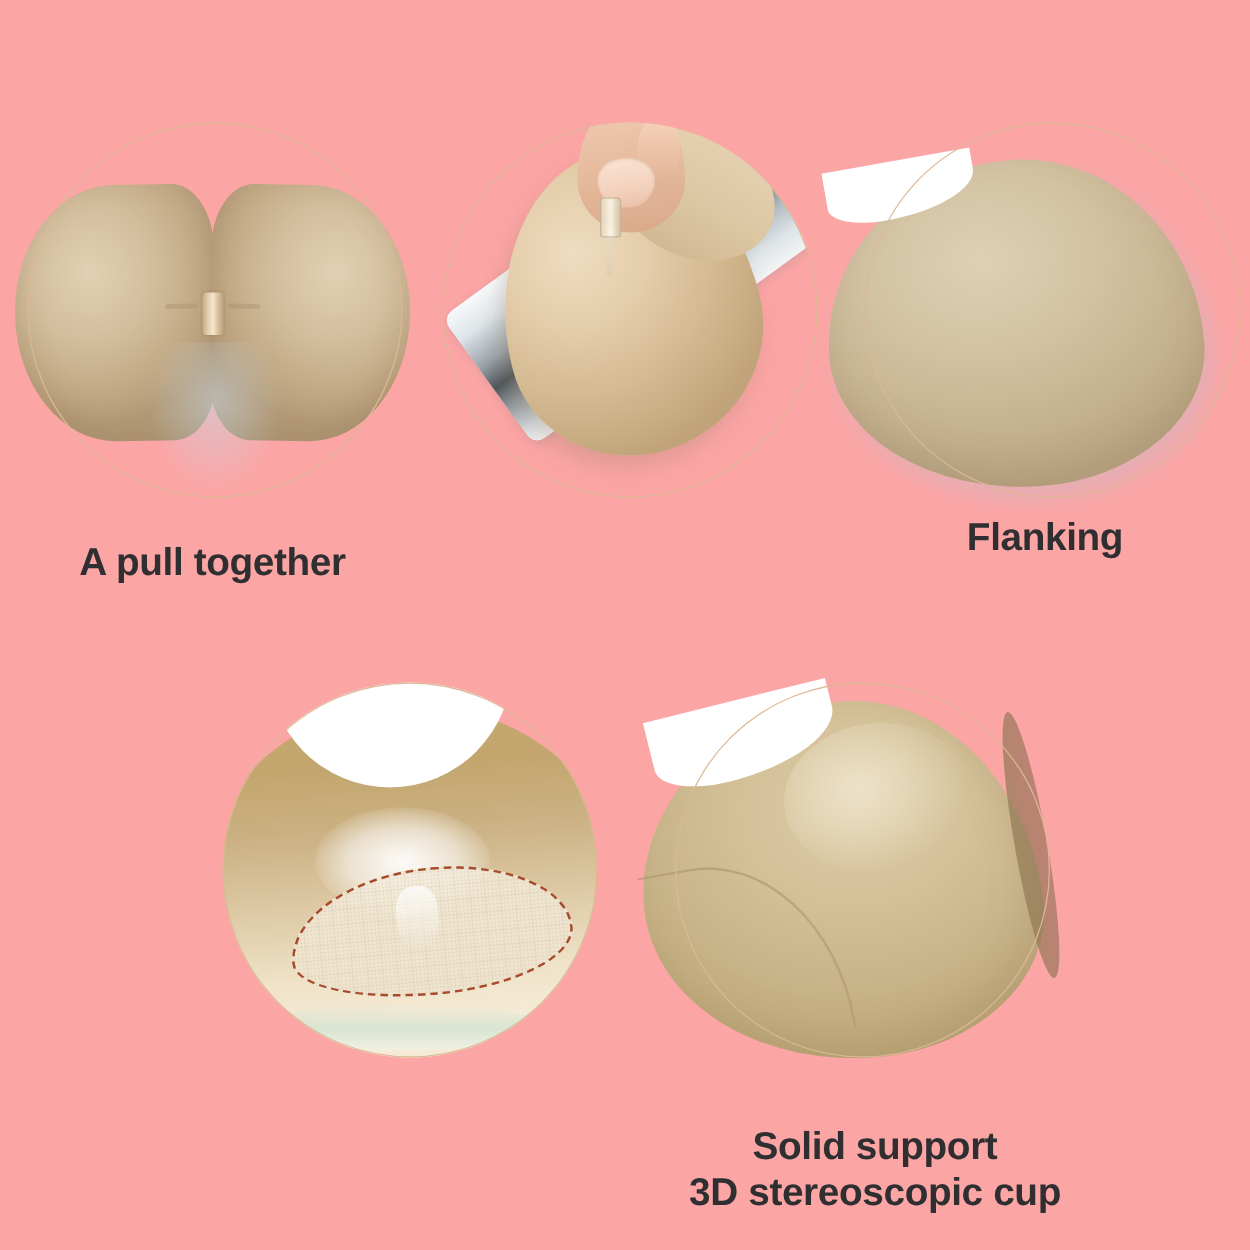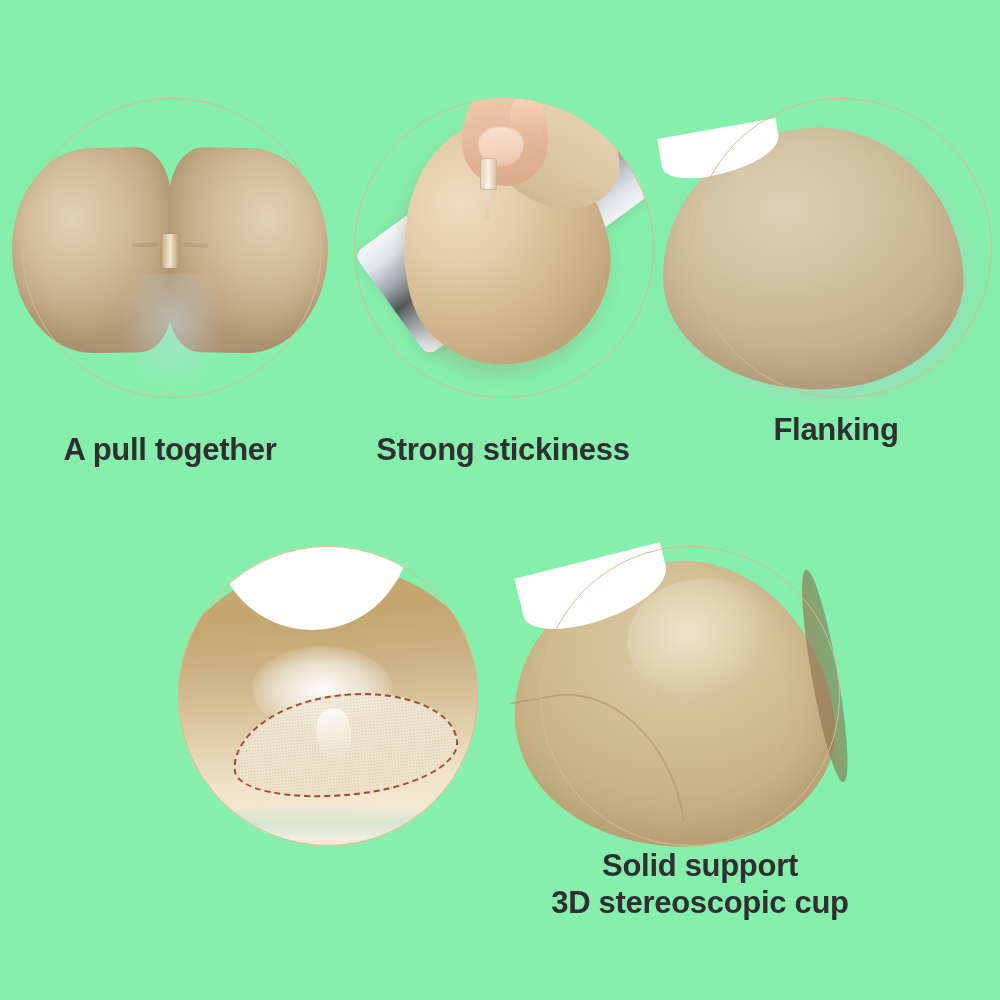--- a/index.html
+++ b/index.html
@@ -12,21 +12,21 @@
     height: 1000px;
     font-family: "Liberation Sans", "DejaVu Sans", sans-serif;
     overflow: hidden;
     position: relative;
   }
 
   #page {
     position: relative;
     width: 1000px;
     height: 1000px;
-    background: #86efac;
+    background: #fca5a5;
   }
 
   
   .feature {
     position: absolute;
   }
   .media {
     position: absolute;
     overflow: visible;
   }
@@ -386,21 +386,21 @@
     width: 150px; height: 120px;
     background: radial-gradient(ellipse at 40% 40%, rgba(255,250,236,.5) 0%, rgba(255,255,255,0) 70%);
     border-radius: 50%;
   }
 
   
   #cap1 { left: 0px;   top: 432px; width: 340px; }
   #cap2 { left: 338px; top: 432px; width: 330px; }
   #cap3 { left: 672px; top: 412px; width: 328px; }
   #cap4 { left: 150px; top: 880px; width: 360px; }
-  #cap5 { left: 520px; top: 848px; width: 360px; }
+  #cap5 { left: 520px; top: 899px; width: 360px; }
 </style>
 </head>
 <body>
 
 <div id="page">
 
   <div class="feature" id="cell1">
     <div class="media">
       <div class="cup-pair">
         <div class="pair-shadow"></div>
@@ -427,21 +427,20 @@
         <div class="clear-strap"></div>
         <div class="small-clasp"></div>
         <div class="hand">
           <div class="knuckle"></div>
           <div class="nail"></div>
         </div>
       </div>
       <div class="ring"></div>
     </div>
   </div>
-  <div class="caption" id="cap2">Strong stickiness</div>
 
   <div class="feature" id="cell3">
     <div class="media">
       <div class="side-cup">
         <div class="notch"></div>
       </div>
       <div class="ring"></div>
     </div>
   </div>
   <div class="caption" id="cap3">Flanking</div>

